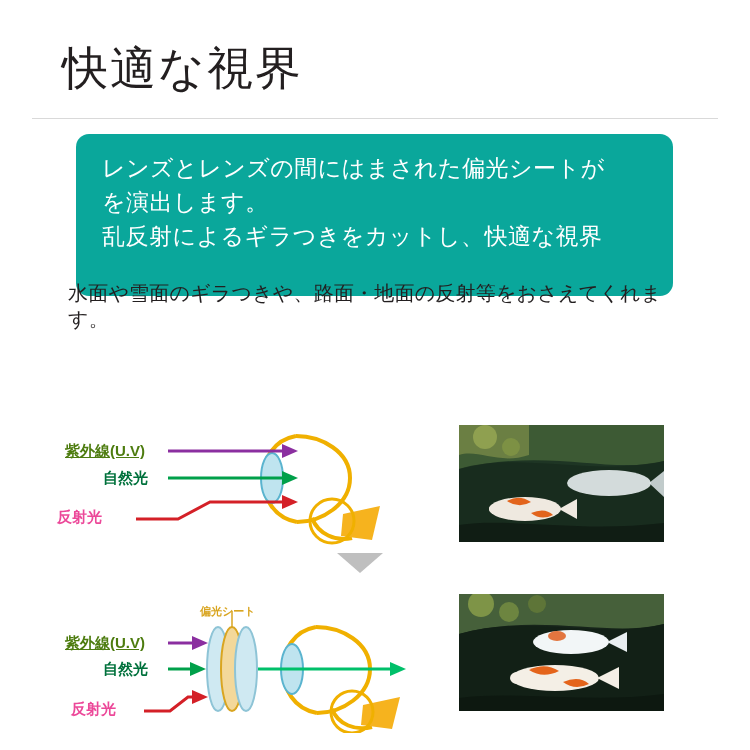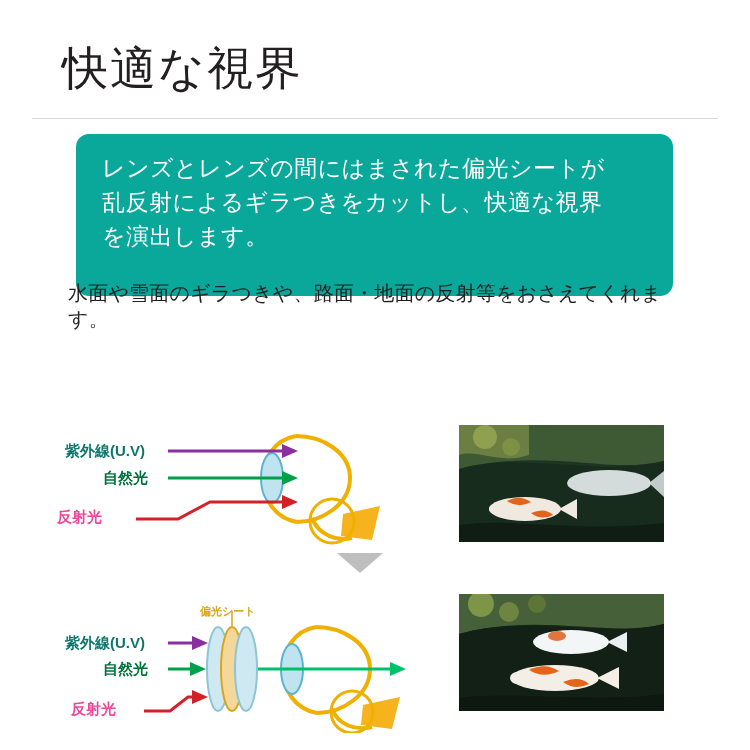--- a/index.html
+++ b/index.html
@@ -44,21 +44,21 @@
     letter-spacing:0.2px;
   }
   .body-copy p{margin:0;}
   
   .diagram-wrap{position:absolute;left:0;top:418px;width:750px;height:332px;}
   .panel{position:absolute;}
   
   .lbl{
     position:absolute;font-size:15px;font-weight:bold;white-space:nowrap;
   }
-  .lbl.uv{color:#0f766e;}
+  .lbl.uv{color:#4d7c0f;text-decoration:underline;}
   .lbl.nat{color:#00713c;}
   .lbl.ref{color:#ec4899;}
   .lbl.sheet{color:#d9a520;font-size:11px;font-weight:bold;}
   
   .photo{
     position:absolute;width:205px;height:117px;overflow:hidden;
     background:#244028;
   }
   .arrow-down{
     position:absolute;left:337px;top:135px;
@@ -68,22 +68,22 @@
   svg{display:block;}
 </style>
 </head>
 <body>
 
 <div class="page-title">快適な視界</div>
 <div class="title-rule"></div>
 
 <div class="callout">
   <div class="callout-line">レンズとレンズの間にはまされた偏光シートが</div>
+  <div class="callout-line">を演出します。</div>
   <div class="callout-line">乱反射によるギラつきをカットし、快適な視界</div>
-  <div class="callout-line">を演出します。</div>
 </div>
 
 <div class="body-copy">
   <p>水面や雪面のギラつきや、路面・地面の反射等をおさえてくれます。</p>
 </div>
 
 <div class="diagram-wrap">
 
   <div class="panel" style="left:60px;top:0;width:380px;height:130px;">
     <svg width="380" height="130" viewBox="0 0 380 130">

